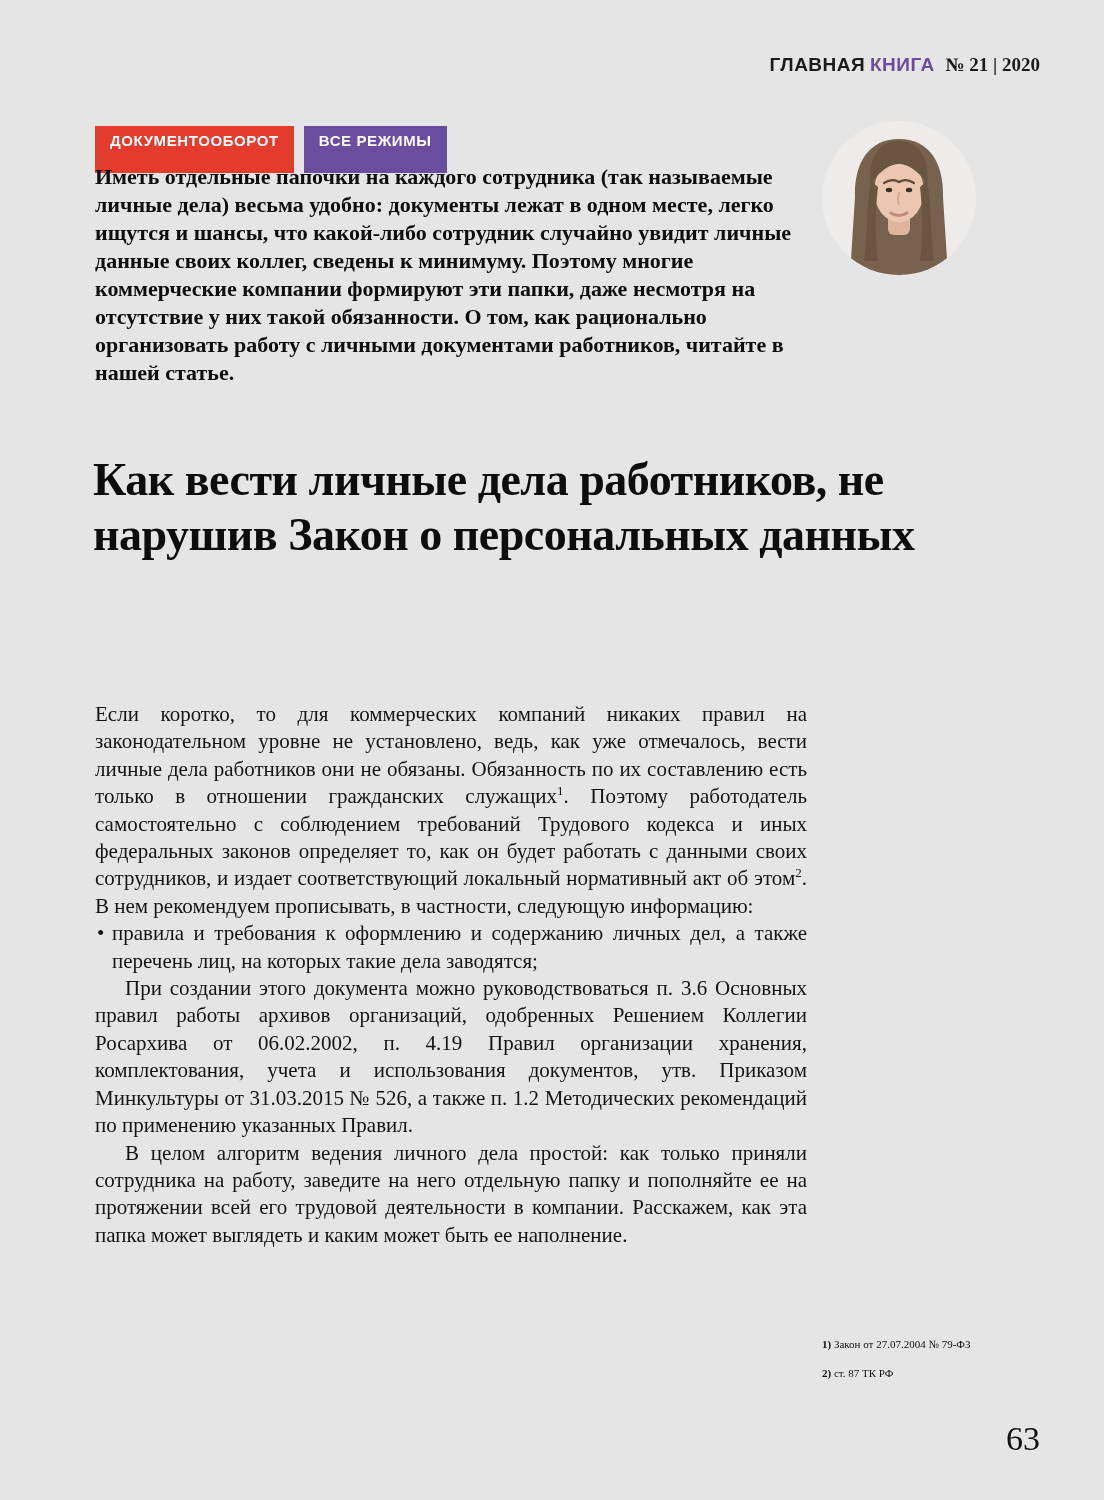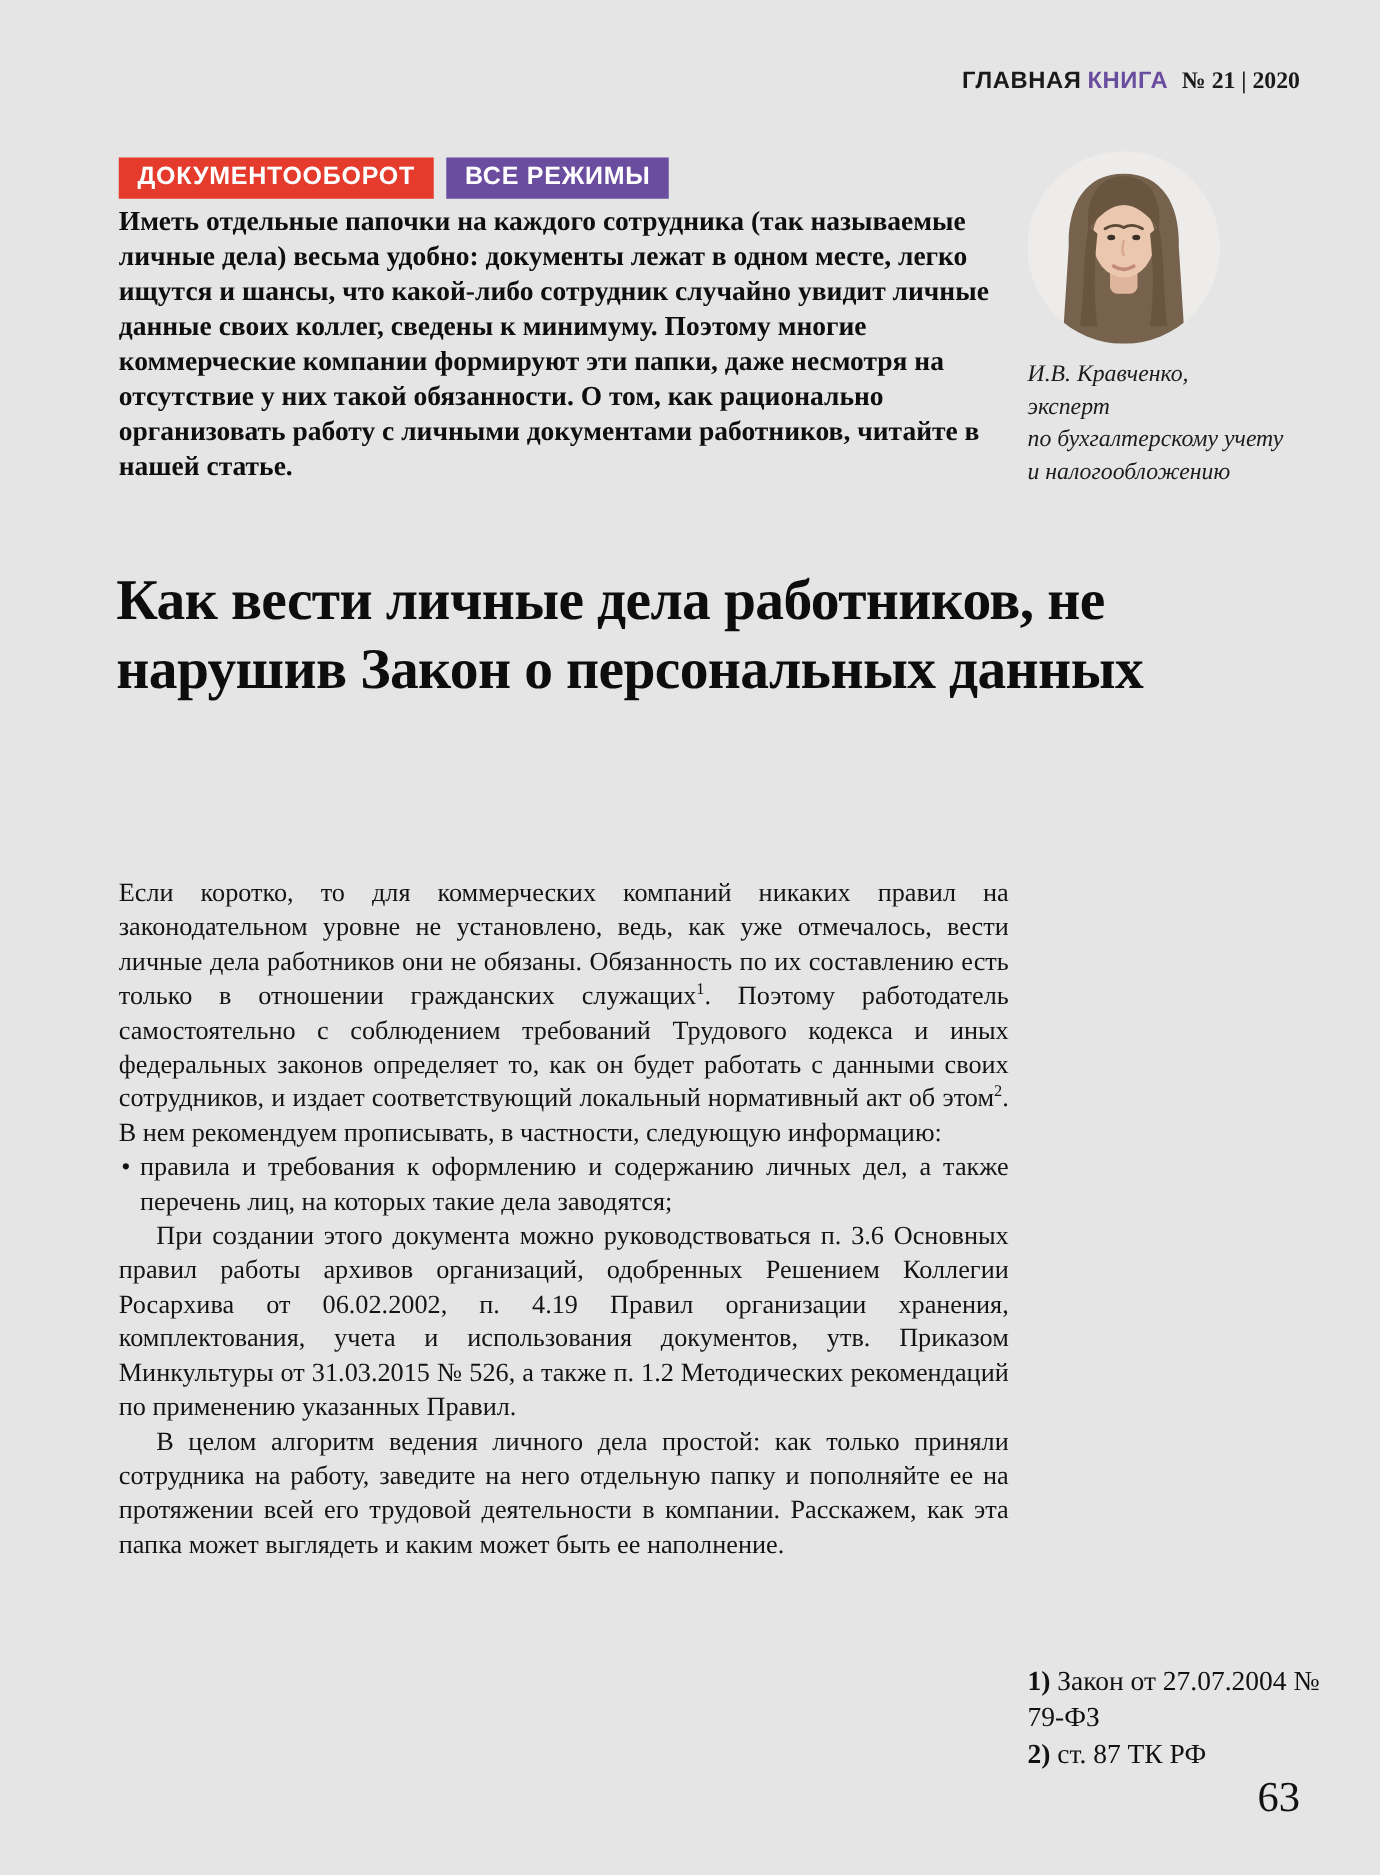--- a/index.html
+++ b/index.html
@@ -33,24 +33,24 @@
   .badges {
     position: absolute;
     left: 95px;
     top: 126px;
     display: flex;
     gap: 10px;
   }
   .badge {
     font-family: "Liberation Sans", sans-serif;
     font-weight: bold;
-    font-size: 20px;
+    font-size: 15px;
     line-height: 16px;
     color: #ffffff;
-    padding: 7px 15px 10px;
+    padding: 7px 15px 24px;
     letter-spacing: .6px;
     white-space: nowrap;
   }
   .badge.red { background: #e53b2c; }
   .badge.purple { background: #6b4d9f; }
 
   
   .lead {
     position: absolute;
     left: 95px;
@@ -123,21 +123,21 @@
   .body-col ul { list-style: none; }
   .body-col li { position: relative; padding-left: 17px; }
   .body-col li::before { content: "\2022"; position: absolute; left: 2px; }
 
   
   .footnotes {
     position: absolute;
     left: 822px;
     top: 1330px;
     width: 250px;
-    font-size: 22px;
+    font-size: 11px;
     line-height: 29px;
     color: #111;
   }
   .fn-num { font-weight: bold; }
 
   
   .page-num {
     position: absolute;
     top: 1420px;
     right: 64px;
@@ -189,26 +189,20 @@
         <ellipse cx="67" cy="69" rx="3.2" ry="2.2" fill="#3c3129"></ellipse>
         <ellipse cx="87" cy="69" rx="3.2" ry="2.2" fill="#3c3129"></ellipse>
 
         <path d="M77 72 q-2 8 0 11" stroke="#d8a98d" stroke-width="2" fill="none" stroke-linecap="round"></path>
 
         <path d="M69 92 q8 5 16 0" stroke="#c2897d" stroke-width="3" fill="none" stroke-linecap="round"></path>
       </g>
     </svg>
   </div>
 
-  <div class="author">
-    <div>И.В. Кравченко,</div>
-    <div>эксперт</div>
-    <div>по бухгалтерскому учету</div>
-    <div>и налогообложению</div>
-  </div>
 
   <h1 class="headline">Как вести личные дела работников, не нарушив Закон о персональных данных</h1>
 
 
   <div class="body-col">
     <p><span>Если коротко, то для коммерческих компаний никаких правил на законодательном уровне не установлено, ведь, как уже отмечалось, вести личные дела работников они не обязаны. Обязанность по их составлению есть только в отношении гражданских служащих</span><sup>1</sup><span>. Поэтому работодатель самостоятельно с соблюдением требований Трудового кодекса и иных федеральных законов определяет то, как он будет работать с данными своих сотрудников, и издает соответствующий локальный нормативный акт об этом</span><sup>2</sup><span>. В нем рекомендуем прописывать, в частности, следующую информацию:</span></p>
     <ul>
       <li>правила и требования к оформлению и содержанию личных дел, а также перечень лиц, на которых такие дела заводятся;</li>
     </ul>
     <p class="indent">При создании этого документа можно руководствоваться п. 3.6 Основных правил работы архивов организаций, одобренных Решением Коллегии Росархива от 06.02.2002, п. 4.19 Правил организации хранения, комплектования, учета и использования документов, утв. Приказом Минкультуры от 31.03.2015 № 526, а также п. 1.2 Методических рекомендаций по применению указанных Правил.</p>

